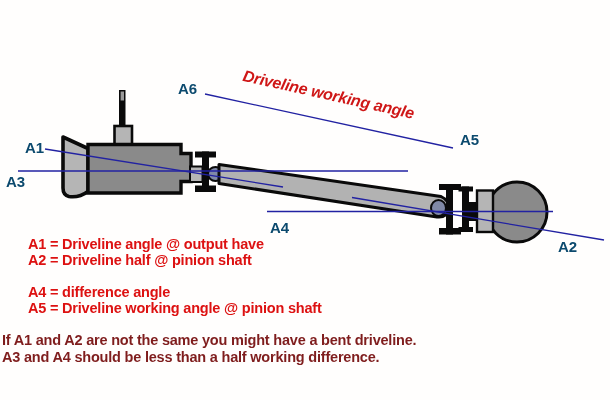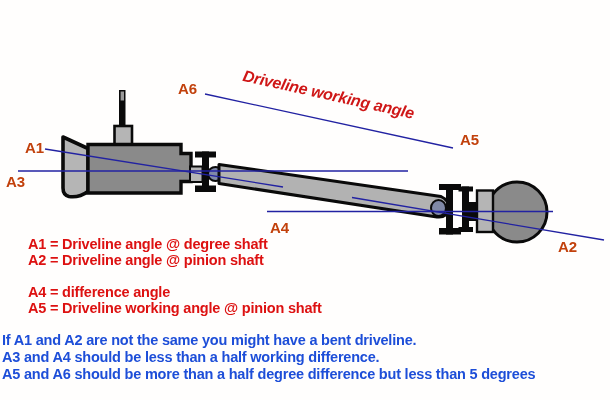--- a/index.html
+++ b/index.html
@@ -2,35 +2,35 @@
 <html><head>
 <meta charset="utf-8">
 <style>
   html,body{margin:0;padding:0;background:#fff;}
   .stage{
     position:relative;width:610px;height:400px;background:#fffefd;
     font-family:"Liberation Sans",sans-serif;overflow:hidden;
   }
   .stage svg{position:absolute;left:0;top:0;}
   .dlabel{
-    position:absolute;font-size:15px;font-weight:700;color:#c2410c;
+    position:absolute;font-size:15px;font-weight:700;color:#0c4a6e;
     letter-spacing:0px;white-space:nowrap;
   }
   .wtitle{
     position:absolute;left:245px;top:67px;
     font-size:16px;font-weight:700;font-style:italic;color:#cf1717;
     transform:rotate(12.6deg);transform-origin:left top;
     letter-spacing:-0.2px;white-space:nowrap;
   }
   .legend-line{
     position:absolute;left:28px;font-size:14.5px;font-weight:700;color:#dd1111;
     letter-spacing:-0.2px;white-space:nowrap;
   }
   .note-line{
-    position:absolute;left:2px;font-size:14.5px;font-weight:700;color:#1d4ed8;
+    position:absolute;left:2px;font-size:14.5px;font-weight:700;color:#7f1d1d;
     letter-spacing:-0.2px;white-space:nowrap;
   }
 </style>
 </head>
 <body>
 
 <div class="stage">
 
   <svg width="610" height="400" viewBox="0 0 610 400">
 
@@ -73,22 +73,21 @@
 
   <div class="wtitle">Driveline working angle</div>
 
   <div class="dlabel" style="left:25px;top:139px">A1</div>
   <div class="dlabel" style="left:6px;top:173px">A3</div>
   <div class="dlabel" style="left:178px;top:80px">A6</div>
   <div class="dlabel" style="left:460px;top:131px">A5</div>
   <div class="dlabel" style="left:270px;top:219px">A4</div>
   <div class="dlabel" style="left:558px;top:238px">A2</div>
 
-  <div class="legend-line" style="top:236px">A1 = Driveline angle @ degree shaft</div>
-  <div class="legend-line" style="top:252px">A2 = Driveline angle @ pinion shaft</div>
+  <div class="legend-line" style="top:236px">A1 = Driveline angle @ output have</div>
+  <div class="legend-line" style="top:252px">A2 = Driveline half @ pinion shaft</div>
   <div class="legend-line" style="top:284px">A4 = difference angle</div>
   <div class="legend-line" style="top:300px">A5 = Driveline working angle @ pinion shaft</div>
 
   <div class="note-line" style="top:332px">If A1 and A2 are not the same you might have a bent driveline.</div>
   <div class="note-line" style="top:349px">A3 and A4 should be less than a half working difference.</div>
-  <div class="note-line" style="top:366px">A5 and A6 should be more than a half degree difference but less than 5 degrees</div>
 
 </div>
 
 </body></html>

